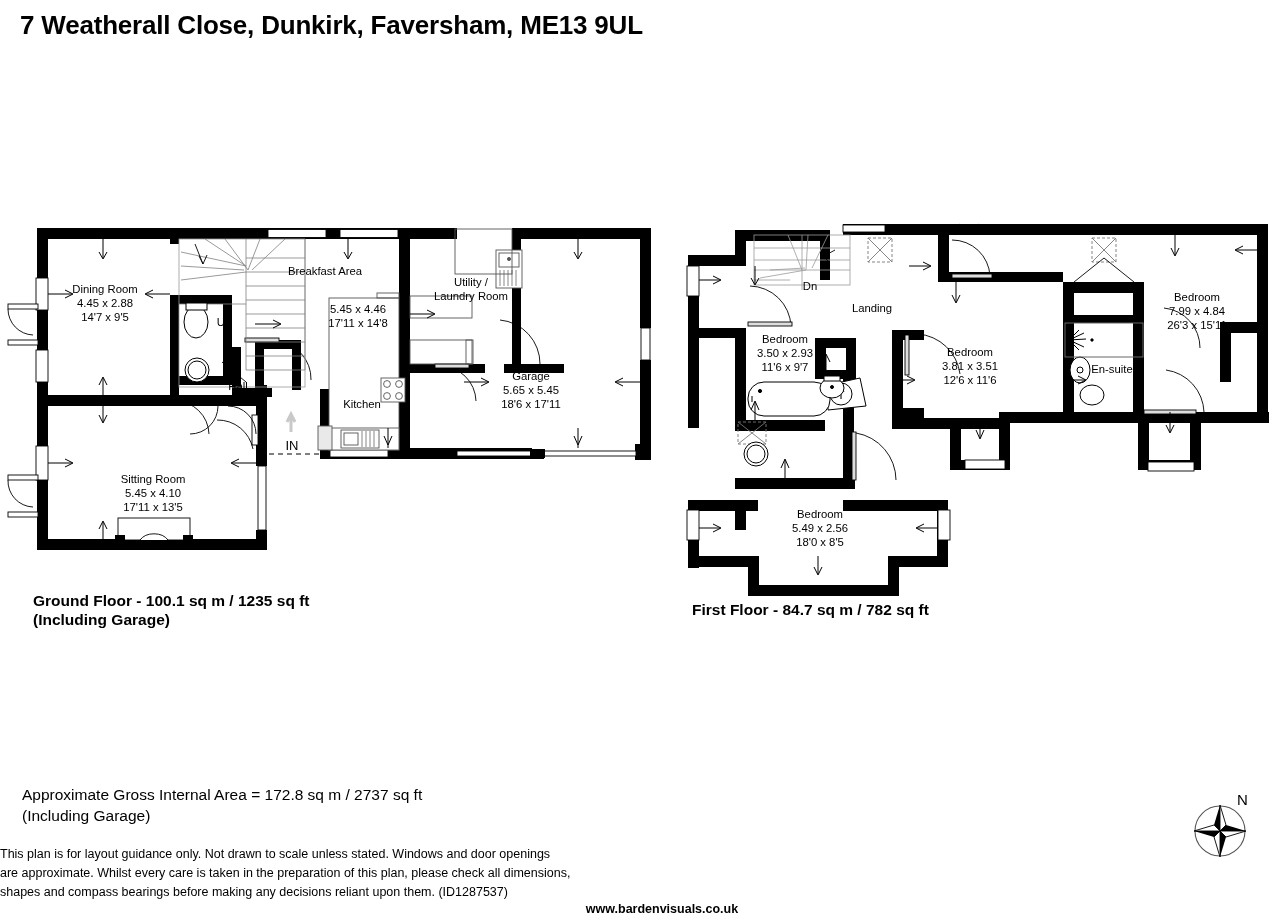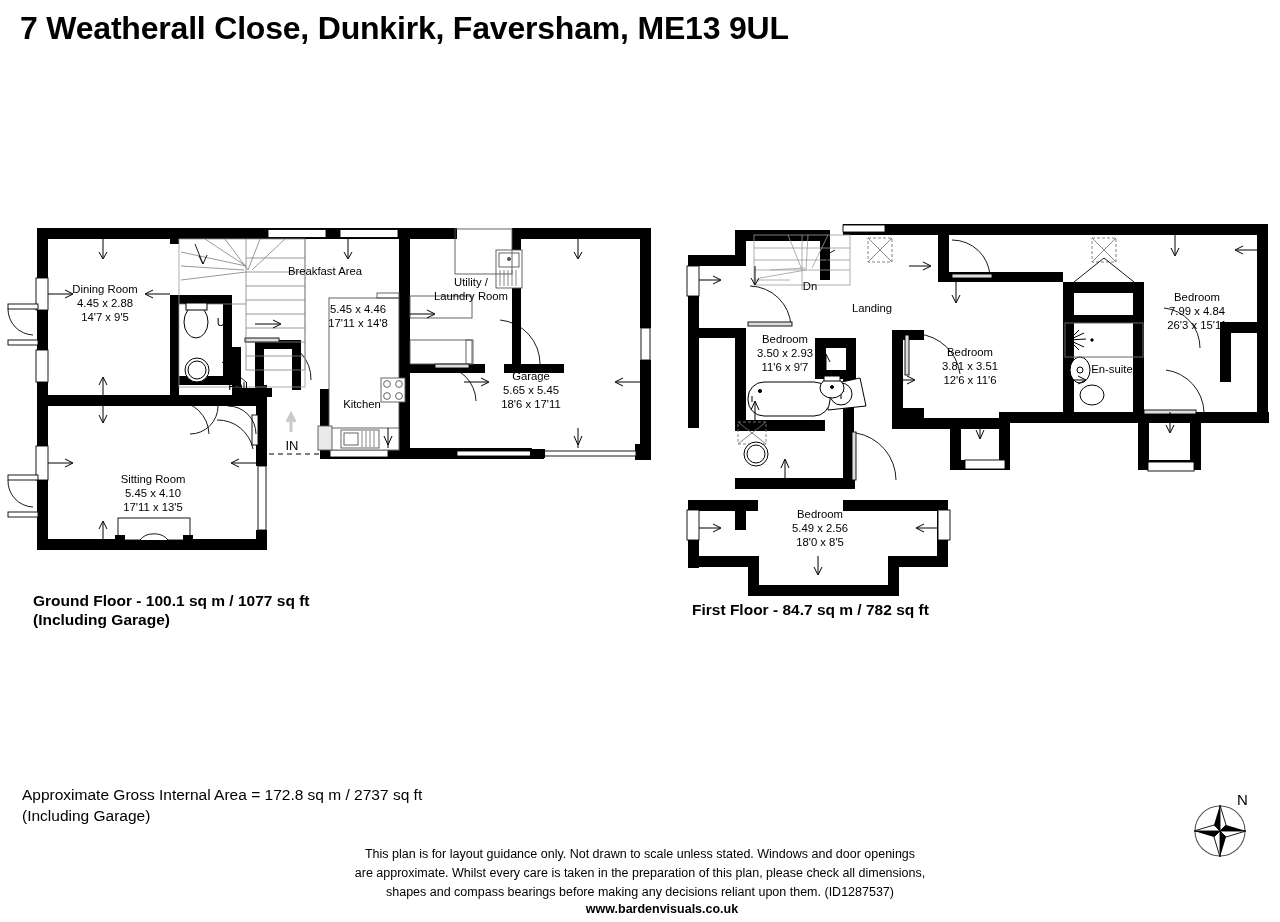--- a/index.html
+++ b/index.html
@@ -6,33 +6,33 @@
   html,body{margin:0;padding:0;background:#ffffff;}
   body{
     width:1280px;height:922px;position:relative;overflow:hidden;
     font-family:"Liberation Sans", sans-serif;color:#000;
     -webkit-font-smoothing:antialiased;
   }
   .abs{position:absolute;}
 
   
   #title{
-    left:20px;top:10px;font-size:32px;font-weight:bold;letter-spacing:-0.2px;
+    left:20px;top:10px;font-size:26px;font-weight:bold;letter-spacing:-0.2px;
     white-space:nowrap;
   }
 
   
   .floor-caption{font-size:15.5px;font-weight:bold;line-height:19px;white-space:pre-line;}
   #gf-caption{left:33px;top:591px;}
   #ff-caption{left:692px;top:600px;}
 
   
   #gross-area{left:22px;top:784px;font-size:15.5px;line-height:21px;white-space:pre-line;}
   #disclaimer{
-    left:0;top:845px;width:1280px;text-align:center;font-size:12.5px;line-height:19px;
+    left:0;top:845px;width:1280px;font-size:12.5px;line-height:19px;
     white-space:pre-line;
   }
   #website{left:0;top:902px;width:1280px;text-align:center;font-size:12.5px;font-weight:bold;padding-left:22px;}
 
   
   #compass{left:1190px;top:795px;width:80px;height:70px;}
   #compass .nlab{position:absolute;left:47px;top:-4px;font-size:15px;}
 
   
   #gf-plan{left:0px;top:200px;width:680px;height:400px;}
@@ -308,21 +308,21 @@
 
     <text x="224" y="126">Up</text>
   </g>
 
   <g>
     <path d="M291 215 L291 232 M287 222 L291 214 L295 222" stroke="#c9c9c9" stroke-width="3" fill="none"></path>
     <text x="292" y="250" class="rlabel" style="font-size:13px">IN</text>
   </g>
 </svg>
 
-<div class="abs floor-caption" id="gf-caption">Ground Floor - 100.1 sq m / 1077 sq ft
+<div class="abs floor-caption" id="gf-caption">Ground Floor - 100.1 sq m / 1235 sq ft
 (Including Garage)</div>
 
 <svg class="abs" id="ff-plan" viewBox="0 0 620 400">
   <g fill="#000" stroke="none">
 
     <rect x="28" y="45" width="11" height="40"></rect>
     <rect x="28" y="45" width="58" height="11"></rect>
     <rect x="75" y="20" width="11" height="36"></rect>
     <rect x="75" y="20" width="95" height="11"></rect>
 

